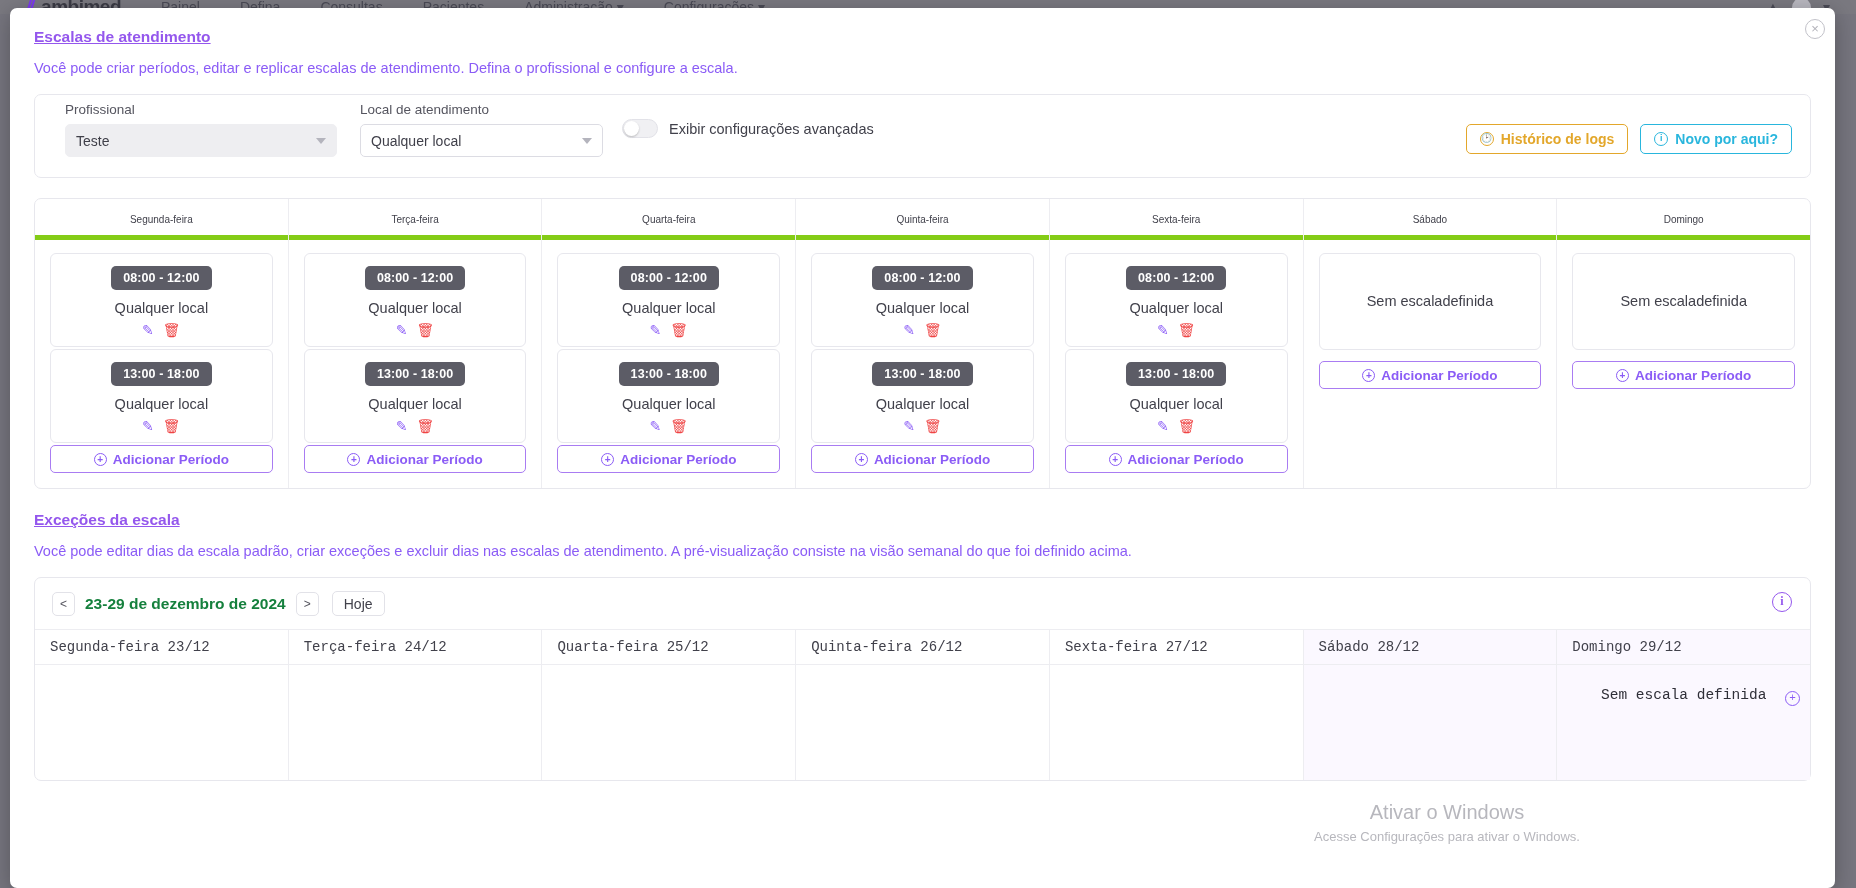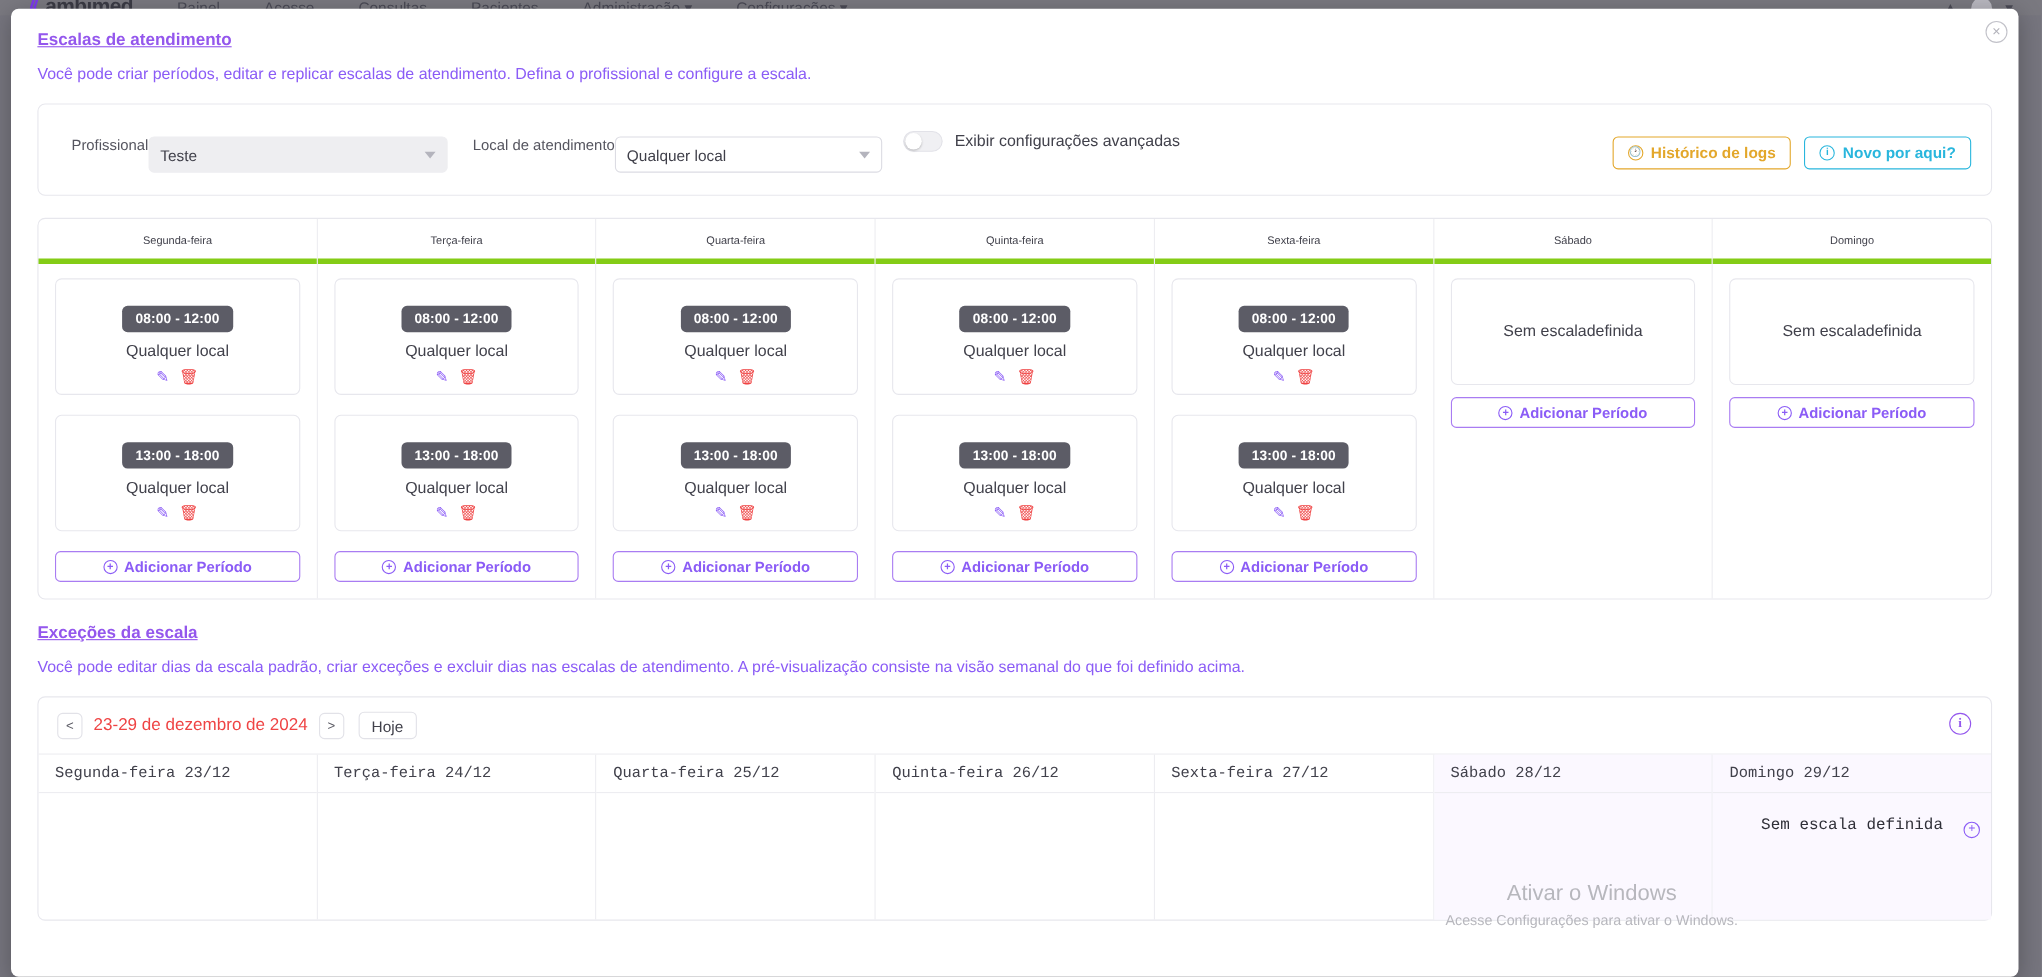--- a/index.html
+++ b/index.html
@@ -93,21 +93,21 @@
     background: #fff;
   }
   .filter-panel {
     padding: 18px 18px 20px 18px;
     display: flex;
     align-items: flex-end;
     gap: 0;
     position: relative;
     height: 84px;
   }
-  .field { display: flex; flex-direction: row; }
+  .field { display: flex; flex-direction: column; }
   .field-label {
     font-size: 13.5px; color: #55555f; margin-bottom: 7px;
   }
   .select {
     height: 33px;
     border-radius: 5px;
     display: flex;
     align-items: center;
     padding: 0 10px;
     font-size: 14px;
@@ -191,23 +191,23 @@
     text-align: center;
     font-size: 10px;
     color: #41414b;
     border-bottom: 5px solid #84cc16;
   }
   .day-body { padding: 13px 15px 15px 15px; }
 
   .period-card {
     border: 1px solid #e7e7ed;
     border-radius: 6px;
-    padding: 24px 8px 9px 8px;
+    padding: 12px 8px 9px 8px;
     text-align: center;
-    margin-bottom: 18px;
+    margin-bottom: 2px;
     background: #fff;
   }
   .time-chip {
     display: inline-block;
     background: #5c5c66;
     color: #fff;
     font-size: 12.5px;
     font-weight: 700;
     border-radius: 5px;
     padding: 5px 12px;
@@ -280,22 +280,22 @@
     border: 1px solid #e2e2e8;
     border-radius: 5px;
     background: #fff;
     font-size: 12px;
     color: #55555f;
     display: flex; align-items: center; justify-content: center;
     cursor: pointer;
   }
   .date-range {
     font-size: 15.5px;
-    color: #ef4444;
-    font-weight: 400;
+    color: #15803d;
+    font-weight: 700;
     cursor: pointer;
   }
   .today-btn {
     height: 25px;
     border: 1px solid #e2e2e8;
     border-radius: 5px;
     background: #fff;
     padding: 0 11px;
     font-size: 14px;
     color: #41414b;
@@ -368,21 +368,21 @@
 </head>
 <body>
 
 <div id="app-backdrop">
   <div id="topnav">
     <div class="brand">
       <span class="mark">⟪</span>
       <span>ambimed</span>
     </div>
     <span class="navlink">Painel</span>
-    <span class="navlink">Acesse</span>
+    <span class="navlink">Defina</span>
     <span class="navlink">Consultas</span>
     <span class="navlink">Pacientes</span>
     <span class="navlink">Administração ▾</span>
     <span class="navlink">Configurações ▾</span>
     <span class="spacer"></span>
     <span class="navright">
       <span class="navicon">▲</span>
       <span class="avatar"></span>
       <span class="navicon">▾</span>
     </span>

